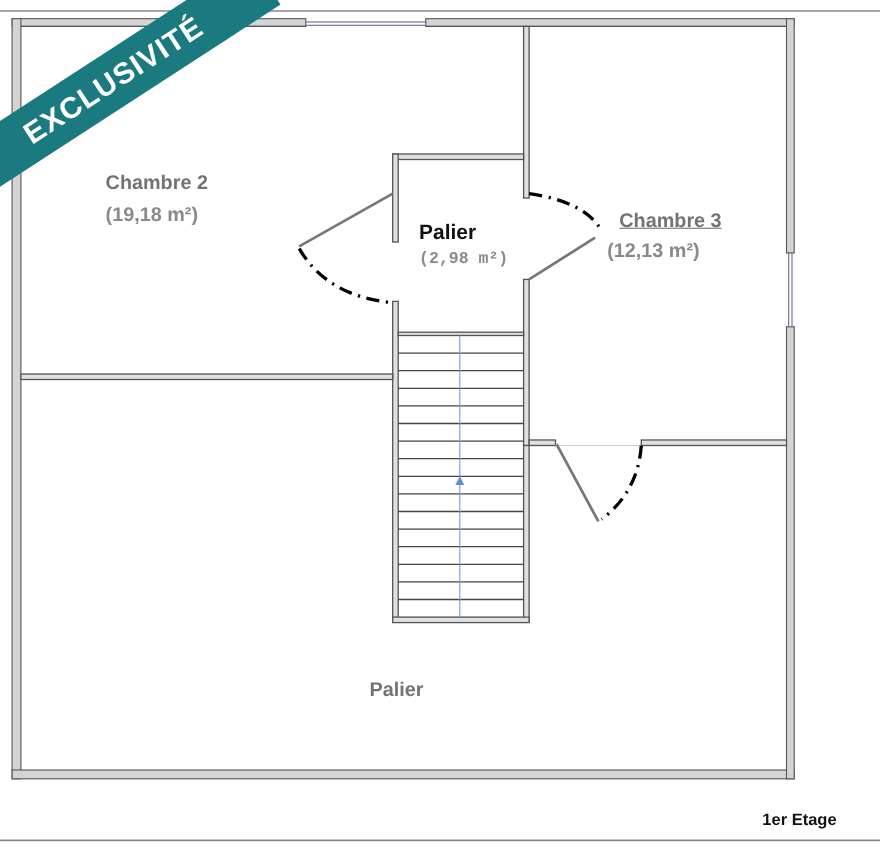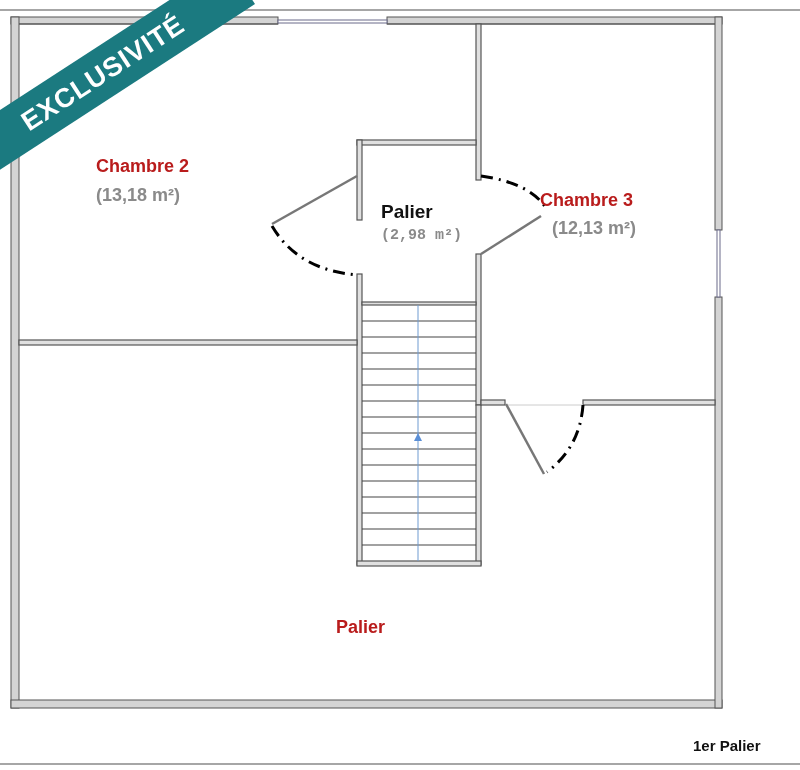--- a/index.html
+++ b/index.html
@@ -1,19 +1,19 @@
 <!DOCTYPE html>
 <html><head>
 <meta charset="utf-8">
 <style>
   html, body { margin:0; padding:0; background:#ffffff; }
   body { width:800px; height:770px; position:relative; overflow:hidden; font-family:"Liberation Sans", sans-serif; }
   svg.plan { position:absolute; left:0; top:0; }
   .label { position:absolute; font-family:"Liberation Sans", sans-serif; font-weight:bold; white-space:nowrap; }
-  .room-name { color:#b91c1c; font-size:18px;text-align:right; }
+  .room-name { color:#737373; font-size:18px;text-align:right; }
   .room-area { color:#8a8a8a; font-size:18px; }
   .palier-name { color:#111111; font-size:19px; }
   .palier-area { color:#8a8a8a; font-size:15px; }
   .floor-label { color:#111111; font-size:15px; }
   .ribbon {
     position:absolute; left:-62px; top:48px; width:330px; height:50px;
     background:#1b7a80; color:#ffffff; transform:rotate(-33deg); transform-origin:center;
     display:flex; align-items:center; justify-content:center;
     font-family:"Liberation Sans", sans-serif; font-size:27px; font-weight:bold; letter-spacing:1px;
   }
@@ -107,27 +107,27 @@
     <line x1="481" y1="254" x2="541" y2="216" stroke="#777777" stroke-width="2.5"></line>
     <path d="M481,176 Q530,183 546,208" fill="none" stroke="#000000" stroke-width="3" stroke-dasharray="12,6,2,6"></path>
   </g>
   <g>
     <line x1="506" y1="404" x2="544" y2="474" stroke="#777777" stroke-width="2.5"></line>
     <path d="M583,405 Q580,447 547,472" fill="none" stroke="#000000" stroke-width="3" stroke-dasharray="12,6,2,6"></path>
   </g>
 </svg>
 
 <div class="label room-name" style="left:96px; top:156px;">Chambre 2</div>
-<div class="label room-area" style="left:96px; top:185px;">(13,18 m²)</div>
+<div class="label room-area" style="left:96px; top:185px;">(19,18 m²)</div>
 
 <div class="label palier-name" style="left:381px; top:201px;">Palier</div>
 <div class="label palier-area" style="left:381px; top:227px;font-family:Liberation Mono, monospace;">(2,98 m²)</div>
 
-<div class="label room-name" style="left:540px; top:190px;">Chambre 3</div>
+<div class="label room-name" style="left:563px; top:190px;text-decoration:underline;">Chambre 3</div>
 <div class="label room-area" style="left:552px; top:218px;text-align:center;">(12,13 m²)</div>
 
 <div class="label room-name" style="left:336px; top:617px;">Palier</div>
 
-<div class="label floor-label" style="left:693px; top:737px;">1er Palier</div>
+<div class="label floor-label" style="left:693px; top:737px;">1er Etage</div>
 
 <div class="ribbon">
     <span>EXCLUSIVITÉ</span>
   </div>
 
 </body></html>

